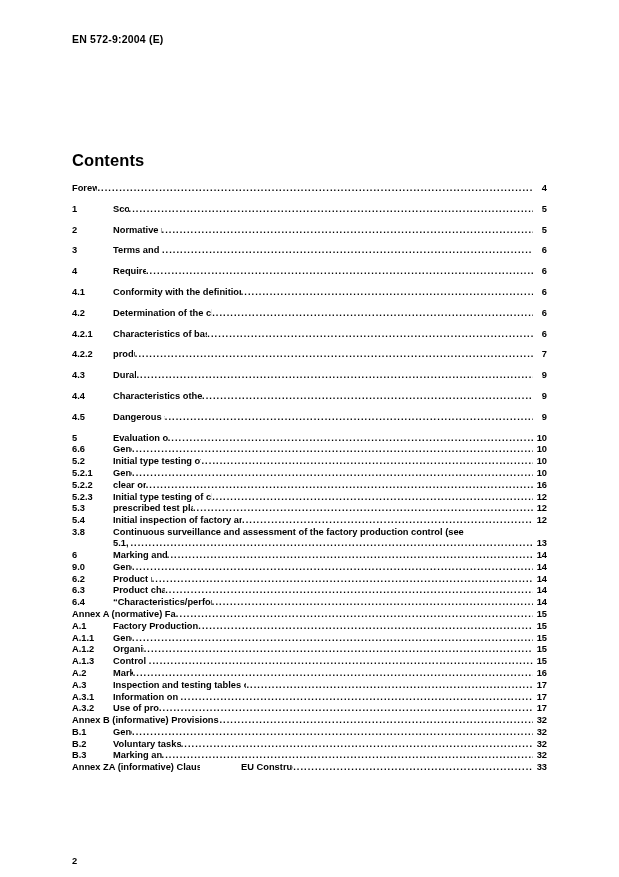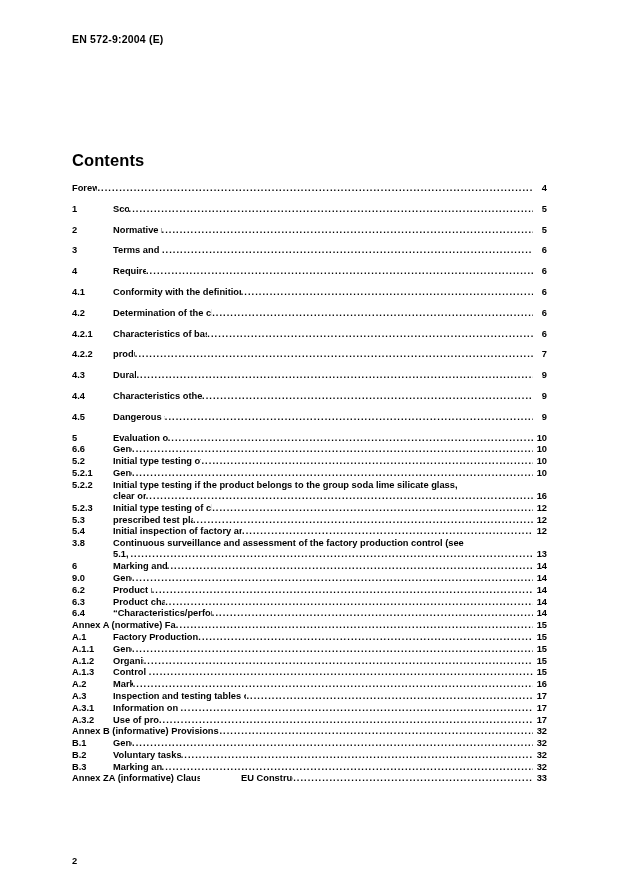--- a/index.html
+++ b/index.html
@@ -276,23 +276,20 @@
           <div class="line">
             <span class="txt">General </span>
             <span class="leader">........................................................................................................................................................................................................</span>
             <span class="pg">10</span>
           </div>
         </div>
       </div>
       <div class="toc-entry tight">
         <div class="num">5.2.2</div>
         <div class="body">
-          <div class="line nolead">
-            <span class="txt">Initial type testing if the product belongs to the group soda lime silicate glass,</span>
-          </div>
           <div class="line">
             <span class="txt">clear or tinted </span>
             <span class="leader">........................................................................................................................................................................................................</span>
             <span class="pg">16</span>
           </div>
         </div>
       </div>
       <div class="toc-entry tight">
         <div class="num">5.2.3</div>
         <div class="body">

